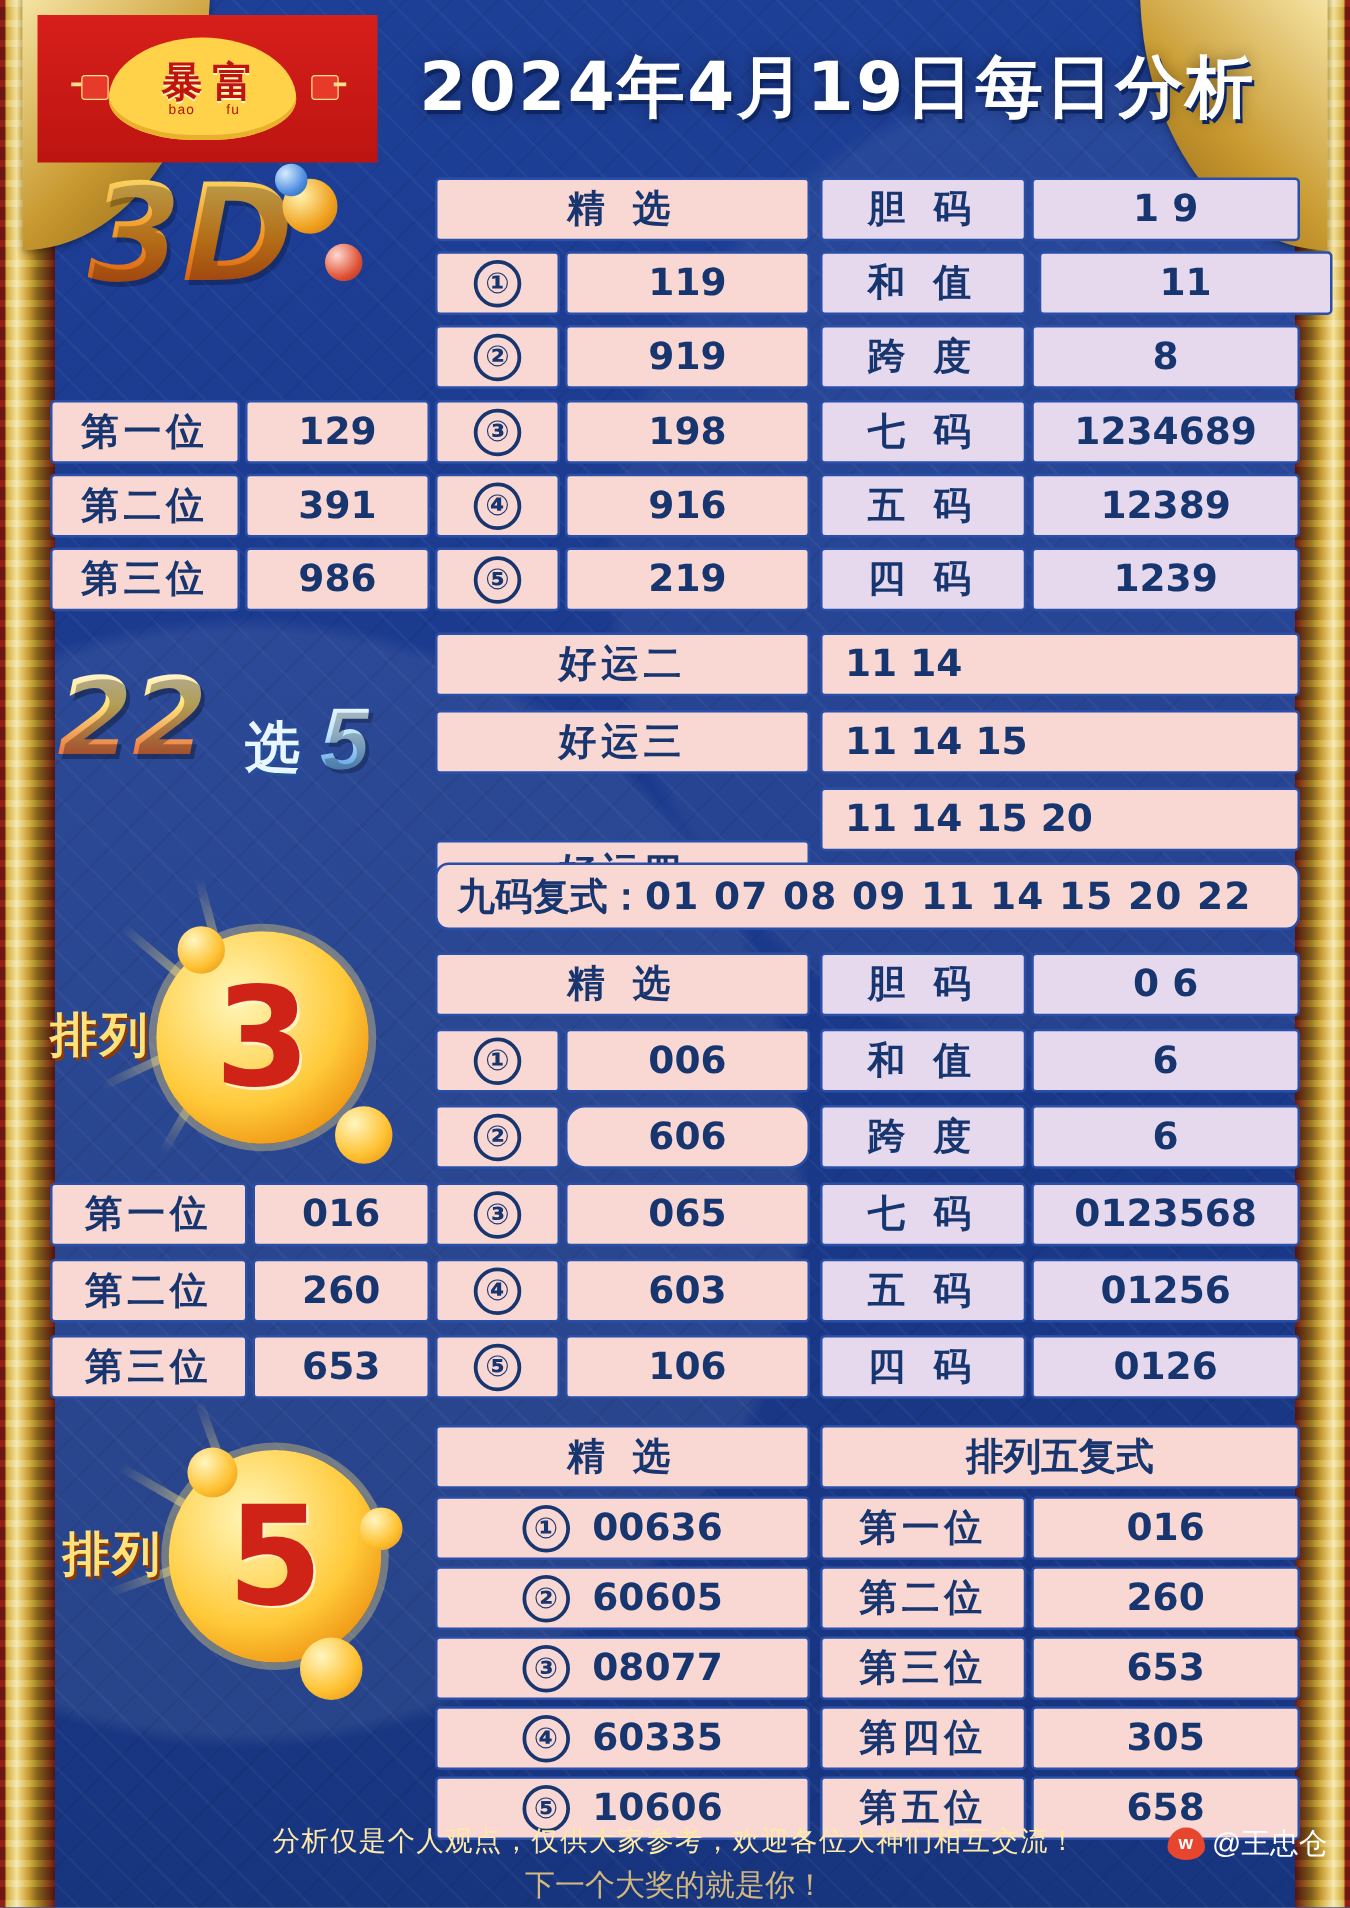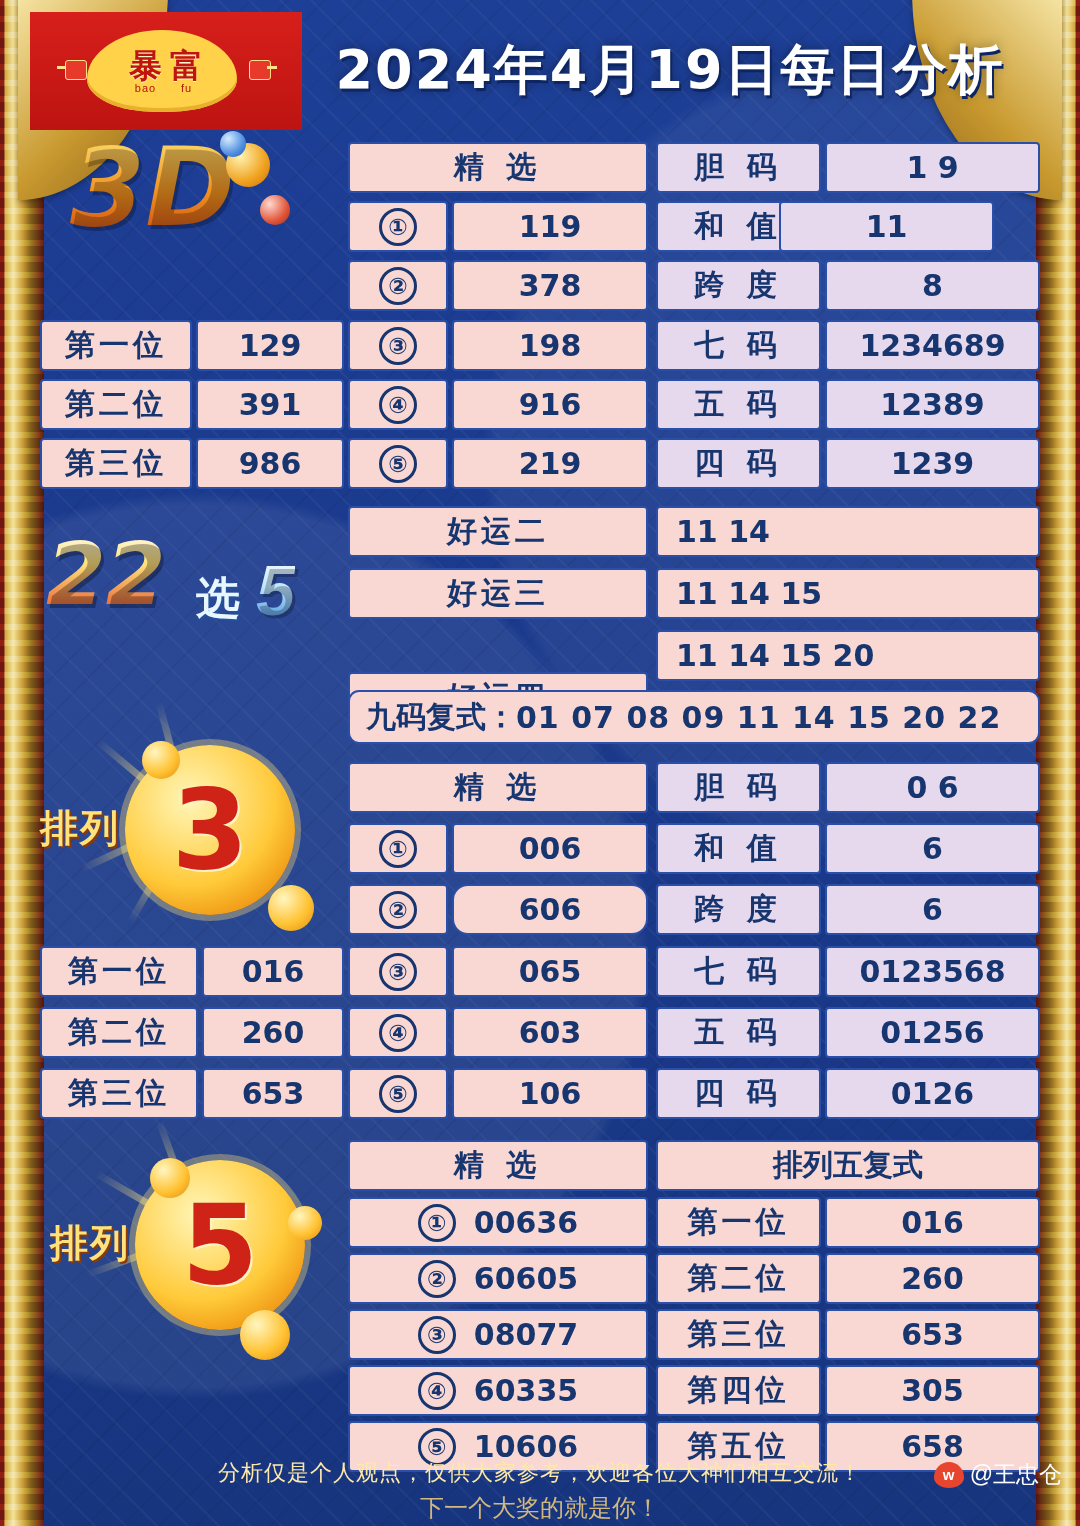--- a/index.html
+++ b/index.html
@@ -220,26 +220,26 @@
 
 <div class="cell sp abs" style="left:348px;top:142px;width:300px;height:51px;">精  选</div>
 <div class="cell lilac sp abs" style="left:656px;top:142px;width:165px;height:51px;">胆  码</div>
 <div class="cell lilac abs" style="left:825px;top:142px;width:215px;height:51px;">1 9</div>
 
 <div class="cell abs" style="left:348px;top:201px;width:100px;height:51px;">
   <div class="circ">①</div>
 </div>
 <div class="cell abs" style="left:452px;top:201px;width:196px;height:51px;">119</div>
 <div class="cell lilac sp abs" style="left:656px;top:201px;width:165px;height:51px;">和  值</div>
-<div class="cell lilac abs" style="left:779px;top:201px;width:215px;height:51px;">11</div>
+<div class="cell lilac abs" style="left:831px;top:201px;width:235px;height:51px;">11</div>
 
 <div class="cell abs" style="left:348px;top:260px;width:100px;height:51px;">
   <div class="circ">②</div>
 </div>
-<div class="cell abs" style="left:452px;top:260px;width:196px;height:51px;">378</div>
+<div class="cell abs" style="left:452px;top:260px;width:196px;height:51px;">919</div>
 <div class="cell lilac sp abs" style="left:656px;top:260px;width:165px;height:51px;">跨  度</div>
 <div class="cell lilac abs" style="left:825px;top:260px;width:215px;height:51px;">8</div>
 
 <div class="cell abs" style="left:348px;top:320px;width:100px;height:51px;">
   <div class="circ">③</div>
 </div>
 <div class="cell abs" style="left:452px;top:320px;width:196px;height:51px;">198</div>
 <div class="cell lilac sp abs" style="left:656px;top:320px;width:165px;height:51px;">七  码</div>
 <div class="cell lilac abs" style="left:825px;top:320px;width:215px;height:51px;">1234689</div>
 

